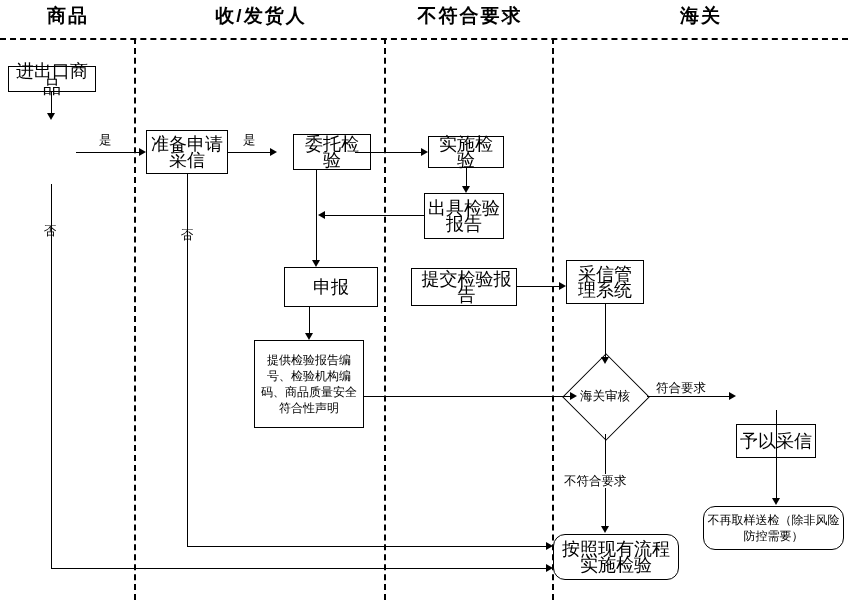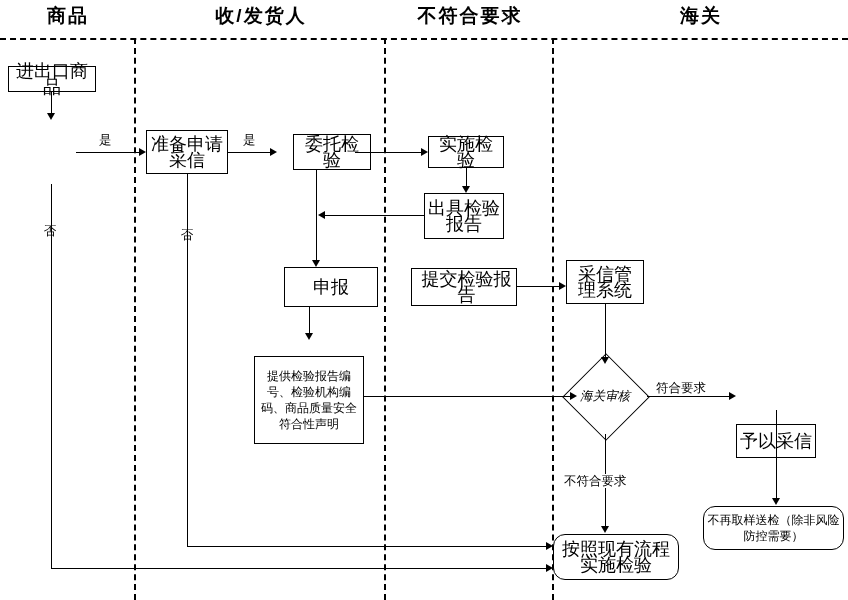--- a/index.html
+++ b/index.html
@@ -137,23 +137,23 @@
   <div class="box" style="left:428px;top:136px;width:76px;height:32px;">实施检验</div>
 
   <div class="box" style="left:424px;top:193px;width:80px;height:46px;">出具检验报告</div>
 
   <div class="box" style="left:269px;top:267px;width:94px;height:40px;margin-left:15px;">申报</div>
 
   <div class="box" style="left:411px;top:268px;width:106px;height:38px;padding-left:8px;">提交检验报告</div>
 
   <div class="box" style="left:566px;top:260px;width:78px;height:44px;font-family:Liberation Serif, serif;">采信管理系统</div>
 
-  <div class="box small" style="left:254px;top:340px;width:110px;height:88px;margin-top:16px;">提供检验报告编号、检验机构编码、商品质量安全符合性声明</div>
-
-  <div class="diamond" style="left:563px;top:358px;width:84px;height:76px;font-style:italic;">
+  <div class="box small" style="left:254px;top:340px;width:110px;height:88px;">提供检验报告编号、检验机构编码、商品质量安全符合性声明</div>
+
+  <div class="diamond" style="left:563px;top:358px;width:84px;height:76px;">
     <div class="shape" style="left:12px;top:0px;width:60px;height:60px;margin-top:8px;"></div>
     <div class="txt">海关审核</div>
   </div>
 
   <div class="box" style="left:736px;top:376px;width:80px;height:34px;margin-top:48px;">予以采信</div>
 
   <div class="box rounded small" style="left:703px;top:506px;width:141px;height:44px;">不再取样送检（除非风险防控需要）</div>
 
   <div class="box rounded" style="left:553px;top:534px;width:126px;height:46px;">按照现有流程实施检验</div>
 

